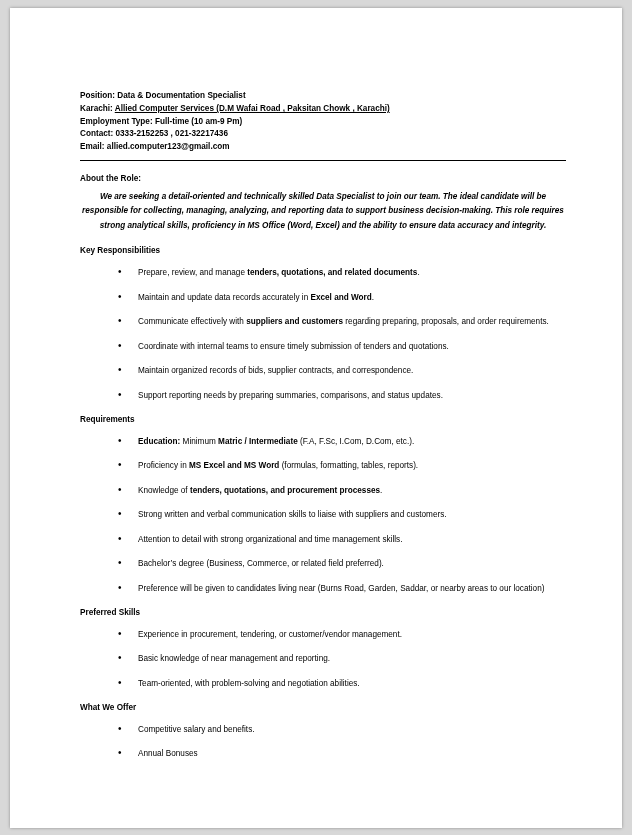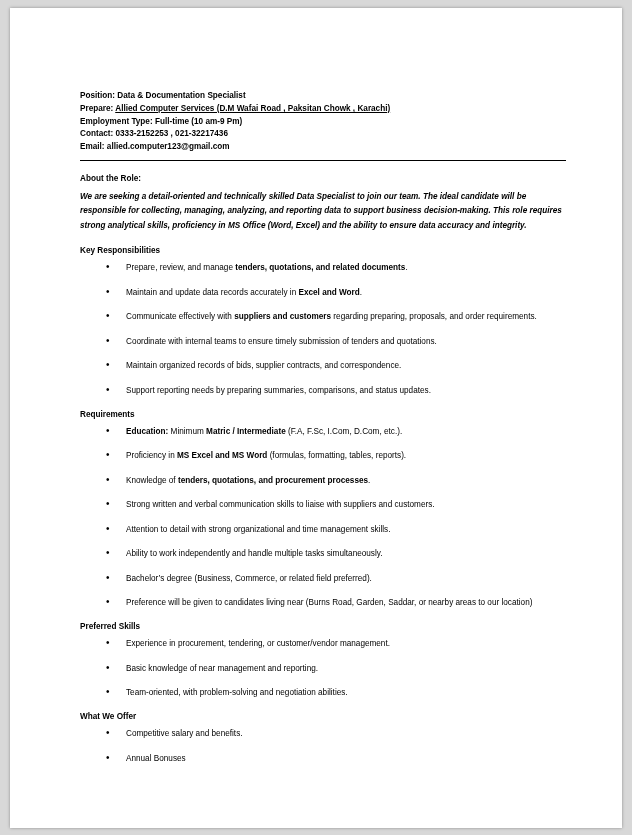--- a/index.html
+++ b/index.html
@@ -57,25 +57,25 @@
     color: #000;
     margin: 13px 0 7px 0;
   }
   .intro {
     font-size: 8.2px;
     font-style: italic;
     font-weight: bold;
     line-height: 14.5px;
     color: #000;
     margin: 0 0 4px 0;
-    text-align: left;
+    text-align: center;
   }
   ul.bullets {
     list-style: none;
-    margin: 0;
+    margin: 12px;
     padding: 0;
   }
   ul.bullets li {
     position: relative;
     font-size: 8.2px;
     line-height: 12px;
     color: #000;
     padding-left: 46px;
     margin-bottom: 12.5px;
   }
@@ -95,21 +95,21 @@
 
 <div class="page">
   <div class="content">
 
     <div class="header-block">
       <div class="header-line">
         <span class="hl-label">Position:</span>
         <span>Data &amp; Documentation Specialist</span>
       </div>
       <div class="header-line">
-        <span class="hl-label">Prepare:</span>
+        <span class="hl-label">Karachi:</span>
         <span class="hl-underline">Allied Computer Services (D.M Wafai Road , Paksitan Chowk , Karachi)</span>
       </div>
       <div class="header-line">
         <span class="hl-label">Employment Type:</span>
         <span>Full-time  (10 am-9 Pm)</span>
       </div>
       <div class="header-line">
         <span class="hl-label">Contact:</span>
         <span>0333-2152253 , 021-32217436</span>
       </div>
@@ -134,21 +134,20 @@
         <li><span>Support reporting needs by preparing summaries, comparisons, and status updates.</span></li>
       </ul>
 
     <div class="section-title">Requirements</div>
     <ul class="bullets">
         <li><b>Education:</b><span> Minimum </span><b>Matric / Intermediate</b><span> (F.A, F.Sc, I.Com, D.Com, etc.).</span></li>
         <li><span>Proficiency in </span><b>MS Excel and MS Word</b><span> (formulas, formatting, tables, reports).</span></li>
         <li><span>Knowledge of </span><b>tenders, quotations, and procurement processes</b><span>.</span></li>
         <li><span>Strong written and verbal communication skills to liaise with suppliers and customers.</span></li>
         <li><span>Attention to detail with strong organizational and time management skills.</span></li>
-        <li><span>Ability to work independently and handle multiple tasks simultaneously.</span></li>
         <li><span>Bachelor’s degree (Business, Commerce, or related field preferred).</span></li>
         <li><span>Preference will be given to candidates living near (Burns Road, Garden, Saddar, or nearby areas to our location)</span></li>
       </ul>
 
     <div class="section-title">Preferred Skills</div>
     <ul class="bullets">
         <li><span>Experience in procurement, tendering, or customer/vendor management.</span></li>
         <li><span>Basic knowledge of near management and reporting.</span></li>
         <li><span>Team-oriented, with problem-solving and negotiation abilities.</span></li>
       </ul>

